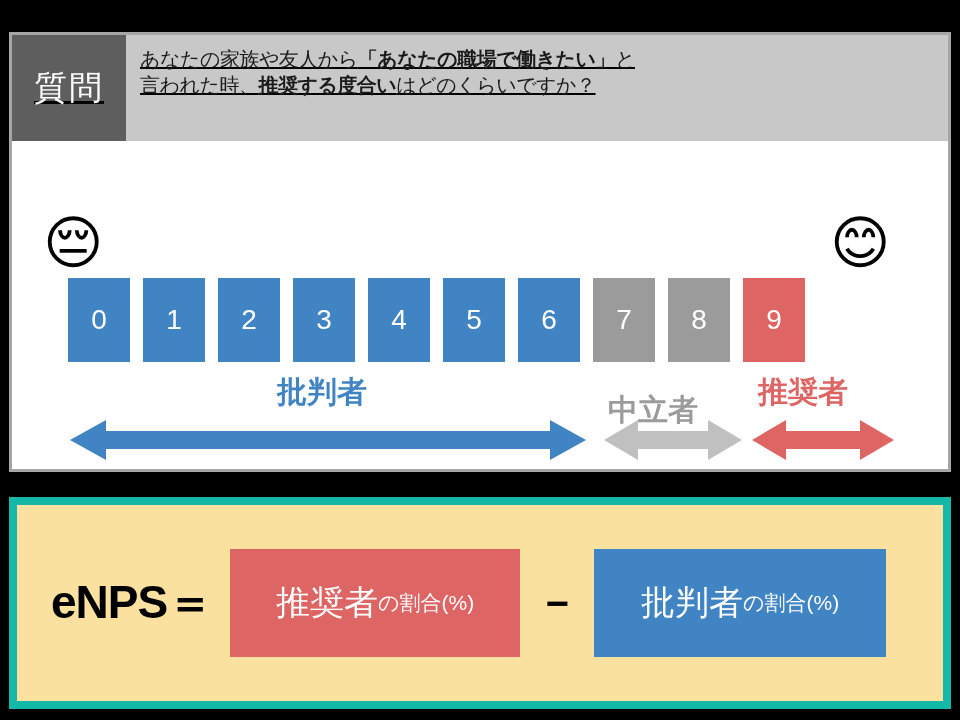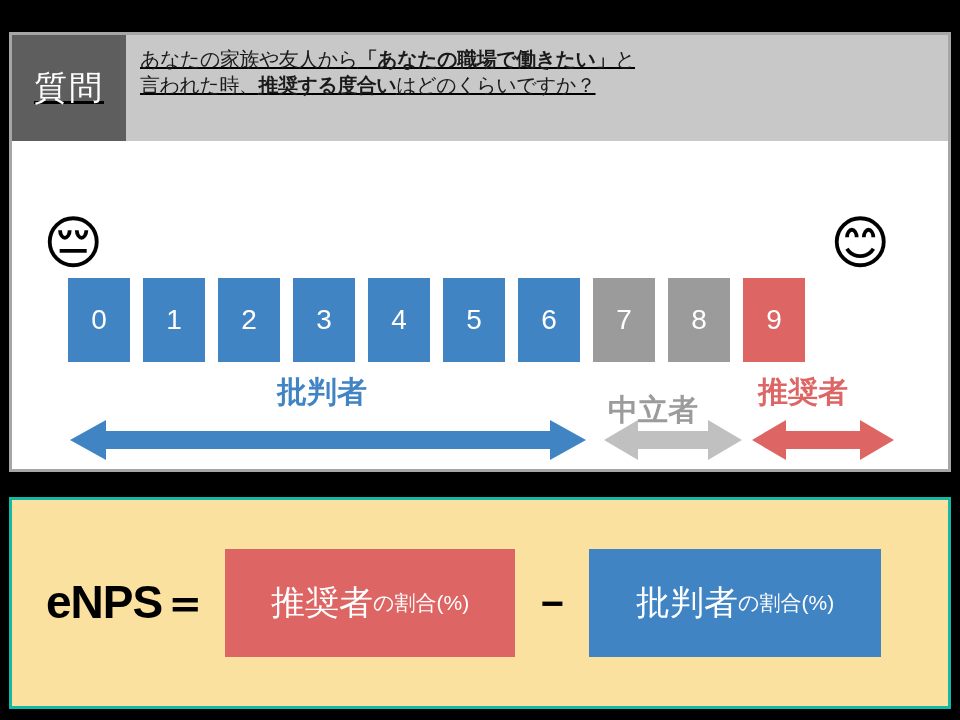--- a/index.html
+++ b/index.html
@@ -67,21 +67,21 @@
   
   .arrow{position:absolute;height:44px;}
   .arrow svg{display:block;width:100%;height:100%;}
   #arrow-detractors{left:58px;top:264px;width:516px;}
   #arrow-passives{left:592px;top:264px;width:138px;}
   #arrow-promoters{left:740px;top:264px;width:142px;}
 
   
   #formula-panel{
     position:absolute;left:9px;top:497px;width:942px;height:212px;
-    background:#fbe1a0;border:3px solid #14b8a6;box-sizing:border-box;
+    background:#fbe1a0;border:8px solid #14b8a6;box-sizing:border-box;
   }
   #formula-row{
     position:absolute;left:0;top:0;width:100%;height:100%;
     display:flex;align-items:center;padding-left:34px;box-sizing:border-box;
   }
   #enps-label{
     font-size:46px;font-weight:bold;color:#000000;
     letter-spacing:-1px;white-space:nowrap;
   }
   .term-box{

